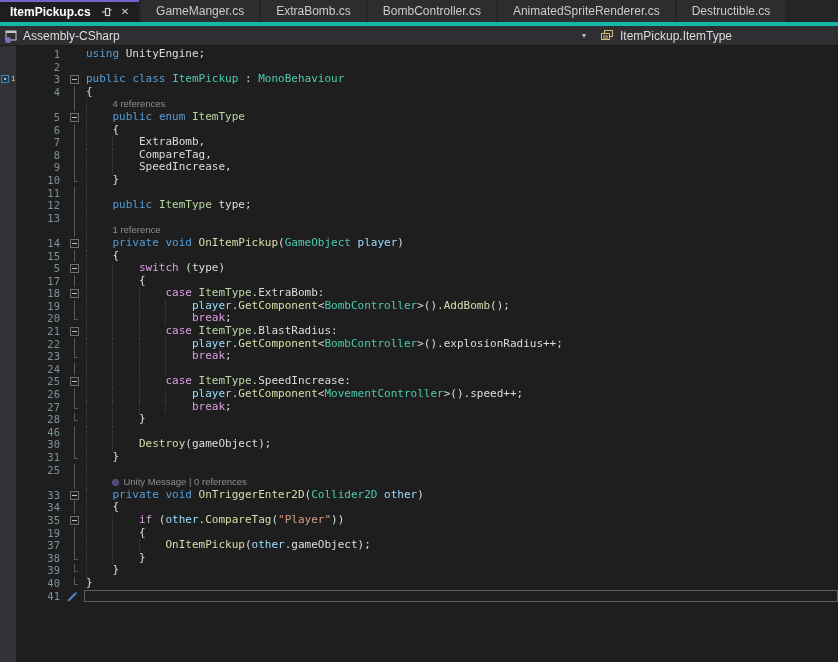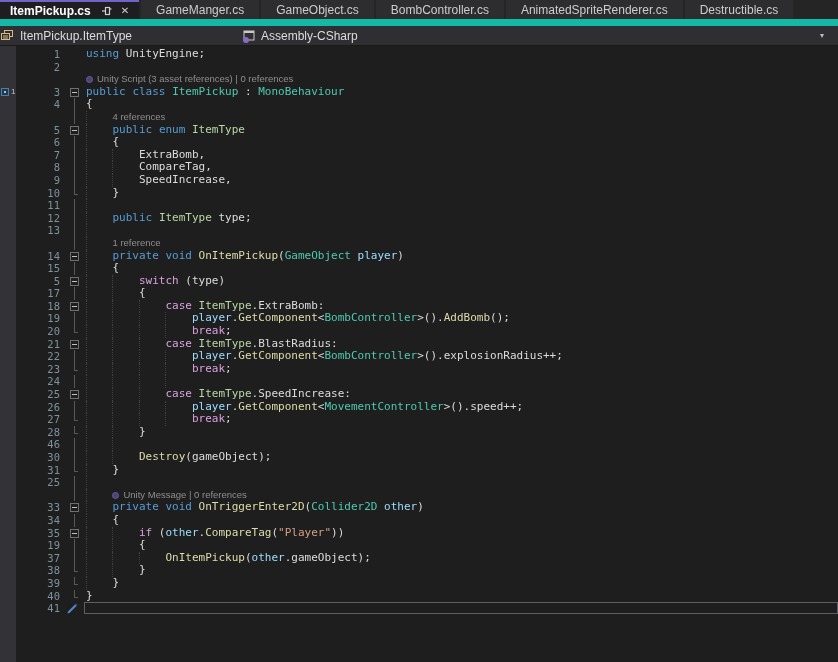--- a/index.html
+++ b/index.html
@@ -5,21 +5,21 @@
   * { margin:0; padding:0; box-sizing:border-box; }
   html,body { background:#111; }
   #app {
     position:relative; width:838px; height:662px; overflow:hidden;
     background:#1E1E1E; font-family:"Liberation Sans", sans-serif;
   }
 
   
   #tabbar {
     display:flex; align-items:stretch; height:26px; background:#252526;
-    border-bottom:7px solid #14b8a6;
+    border-bottom:4px solid #14b8a6;
   }
   .tab {
     display:flex; align-items:center; padding:0 15px; margin-right:2px;
     background:#2D2D30; color:#CCCCCC; font-size:12px; white-space:nowrap;
     cursor:default;
   }
   .tab.active {
     background:#1E1E20; color:#FFFFFF; font-weight:bold;
     border-top:2px solid #6D64CC; padding:0 10px;
   }
@@ -121,65 +121,64 @@
               <line x1="8.5" y1="4" x2="10.5" y2="4" stroke="#CFCFCF" stroke-width="1.2"></line>
             </svg>
           </span>
           <span class="close">✕</span>
         </span>
       </div>
       <div class="tab">
         <span class="tablabel">GameManger.cs</span>
       </div>
       <div class="tab">
-        <span class="tablabel">GameObject.cs</span>
+        <span class="tablabel">ExtraBomb.cs</span>
       </div>
       <div class="tab">
         <span class="tablabel">BombController.cs</span>
       </div>
       <div class="tab">
         <span class="tablabel">AnimatedSpriteRenderer.cs</span>
       </div>
       <div class="tab">
         <span class="tablabel">Destructible.cs</span>
       </div>
     </div>
 
   <div id="navbar">
-    <div class="combo" id="member-combo">
-      <span class="ico">
-        <svg width="14" height="13" viewBox="0 0 14 13">
-          <rect x="4.5" y="1.5" width="8" height="6" fill="#2F2F33" stroke="#D7BA7D"></rect>
-          <rect x="1.5" y="4.5" width="8" height="6" fill="#2F2F33" stroke="#D7BA7D"></rect>
-          <line x1="3" y1="7" x2="8" y2="7" stroke="#D7BA7D"></line>
-          <line x1="3" y1="9" x2="8" y2="9" stroke="#D7BA7D"></line>
-        </svg>
-      </span>
-      <span>ItemPickup.ItemType</span>
-    </div>
     <div class="combo" id="proj-combo">
       <span class="ico">
         <svg width="14" height="14" viewBox="0 0 14 14">
           <rect x="2" y="2" width="10" height="9" fill="none" stroke="#C8C8C8" stroke-width="1"></rect>
           <rect x="2" y="2" width="10" height="2" fill="#C8C8C8"></rect>
           <circle cx="4" cy="11" r="3" fill="#8B6BC0"></circle>
         </svg>
       </span>
       <span style="margin-left:5px">Assembly-CSharp</span>
       <span class="spacer"></span>
       <span class="caret-down">▾</span>
     </div>
+    <div class="combo" id="member-combo">
+      <span class="ico">
+        <svg width="14" height="13" viewBox="0 0 14 13">
+          <rect x="4.5" y="1.5" width="8" height="6" fill="#2F2F33" stroke="#D7BA7D"></rect>
+          <rect x="1.5" y="4.5" width="8" height="6" fill="#2F2F33" stroke="#D7BA7D"></rect>
+          <line x1="3" y1="7" x2="8" y2="7" stroke="#D7BA7D"></line>
+          <line x1="3" y1="9" x2="8" y2="9" stroke="#D7BA7D"></line>
+        </svg>
+      </span>
+      <span>ItemPickup.ItemType</span>
+    </div>
   </div>
 
   <div id="editor">
     <div id="glyphstrip"></div>
     <div id="rows">
         <div class="row"><span class="cell glyph"></span><span class="cell lineno">1</span><span class="cell fold"></span><span class="cell code"><span class="kw">using</span><span class="pln"> UnityEngine;</span></span></div>
         <div class="row"><span class="cell glyph"></span><span class="cell lineno">2</span><span class="cell fold"></span><span class="cell code"></span></div>
-        <div class="row"><span class="cell glyph"></span><span class="cell lineno"></span><span class="cell fold"></span><span class="cell code"><span class="lens" style="margin-left: 0px;"><span class="unity-dot"></span><span>Unity Script (3 asset references) | 0 references</span></span></span></div>
         <div class="row"><span class="cell glyph"><span class="badge"><b></b><span>1</span></span></span><span class="cell lineno">3</span><span class="cell fold"><span class="foldbox"><i></i></span></span><span class="cell code"><span class="kw">public</span><span class="pln"> </span><span class="kw">class</span><span class="pln"> </span><span class="typ">ItemPickup</span><span class="pln"> : </span><span class="typ">MonoBehaviour</span></span></div>
         <div class="row"><span class="cell glyph"></span><span class="cell lineno">4</span><span class="cell fold"><span class="fvline"></span></span><span class="cell code"><span class="pln">{</span></span></div>
         <div class="row"><span class="cell glyph"></span><span class="cell lineno"></span><span class="cell fold"><span class="fvline"></span></span><span class="cell code"><span class="guide" style="left: 2px;"></span><span class="lens" style="margin-left: 26.48px;"><span>4 references</span></span></span></div>
         <div class="row"><span class="cell glyph"></span><span class="cell lineno">5</span><span class="cell fold"><span class="foldbox"><i></i></span></span><span class="cell code"><span class="guide" style="left: 2px;"></span><span class="pln">    </span><span class="kw">public</span><span class="pln"> </span><span class="kw">enum</span><span class="pln"> </span><span class="enu">ItemType</span></span></div>
         <div class="row"><span class="cell glyph"></span><span class="cell lineno">6</span><span class="cell fold"><span class="fvline"></span></span><span class="cell code"><span class="guide" style="left: 2px;"></span><span class="pln">    {</span></span></div>
         <div class="row"><span class="cell glyph"></span><span class="cell lineno">7</span><span class="cell fold"><span class="fvline"></span></span><span class="cell code"><span class="guide" style="left: 2px;"></span><span class="guide" style="left: 28.48px;"></span><span class="pln">        ExtraBomb,</span></span></div>
         <div class="row"><span class="cell glyph"></span><span class="cell lineno">8</span><span class="cell fold"><span class="fvline"></span></span><span class="cell code"><span class="guide" style="left: 2px;"></span><span class="guide" style="left: 28.48px;"></span><span class="pln">        CompareTag,</span></span></div>
         <div class="row"><span class="cell glyph"></span><span class="cell lineno">9</span><span class="cell fold"><span class="fvline"></span></span><span class="cell code"><span class="guide" style="left: 2px;"></span><span class="guide" style="left: 28.48px;"></span><span class="pln">        SpeedIncrease,</span></span></div>
         <div class="row"><span class="cell glyph"></span><span class="cell lineno">10</span><span class="cell fold"><span class="fvhalf"></span><span class="fendnub"></span></span><span class="cell code"><span class="guide" style="left: 2px;"></span><span class="pln">    }</span></span></div>
         <div class="row"><span class="cell glyph"></span><span class="cell lineno">11</span><span class="cell fold"><span class="fvline"></span></span><span class="cell code"><span class="guide" style="left: 2px;"></span></span></div>

